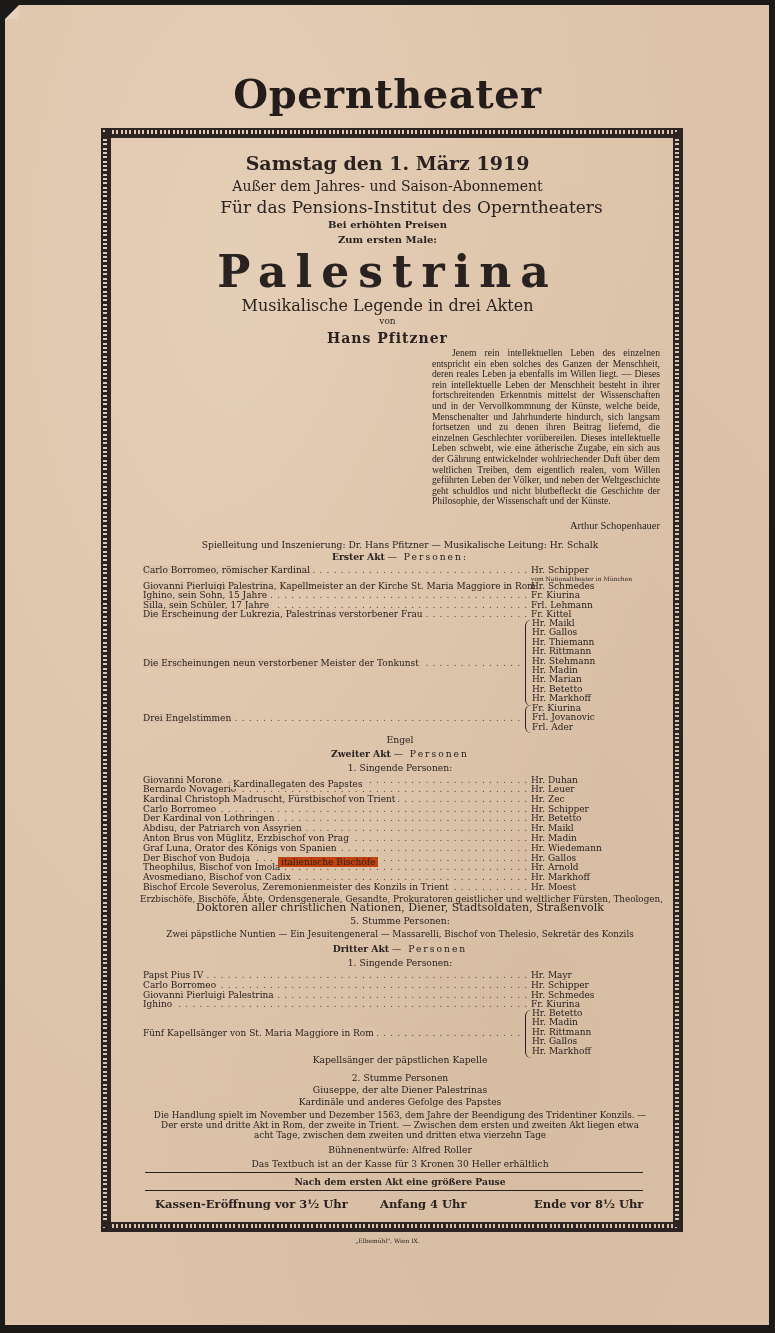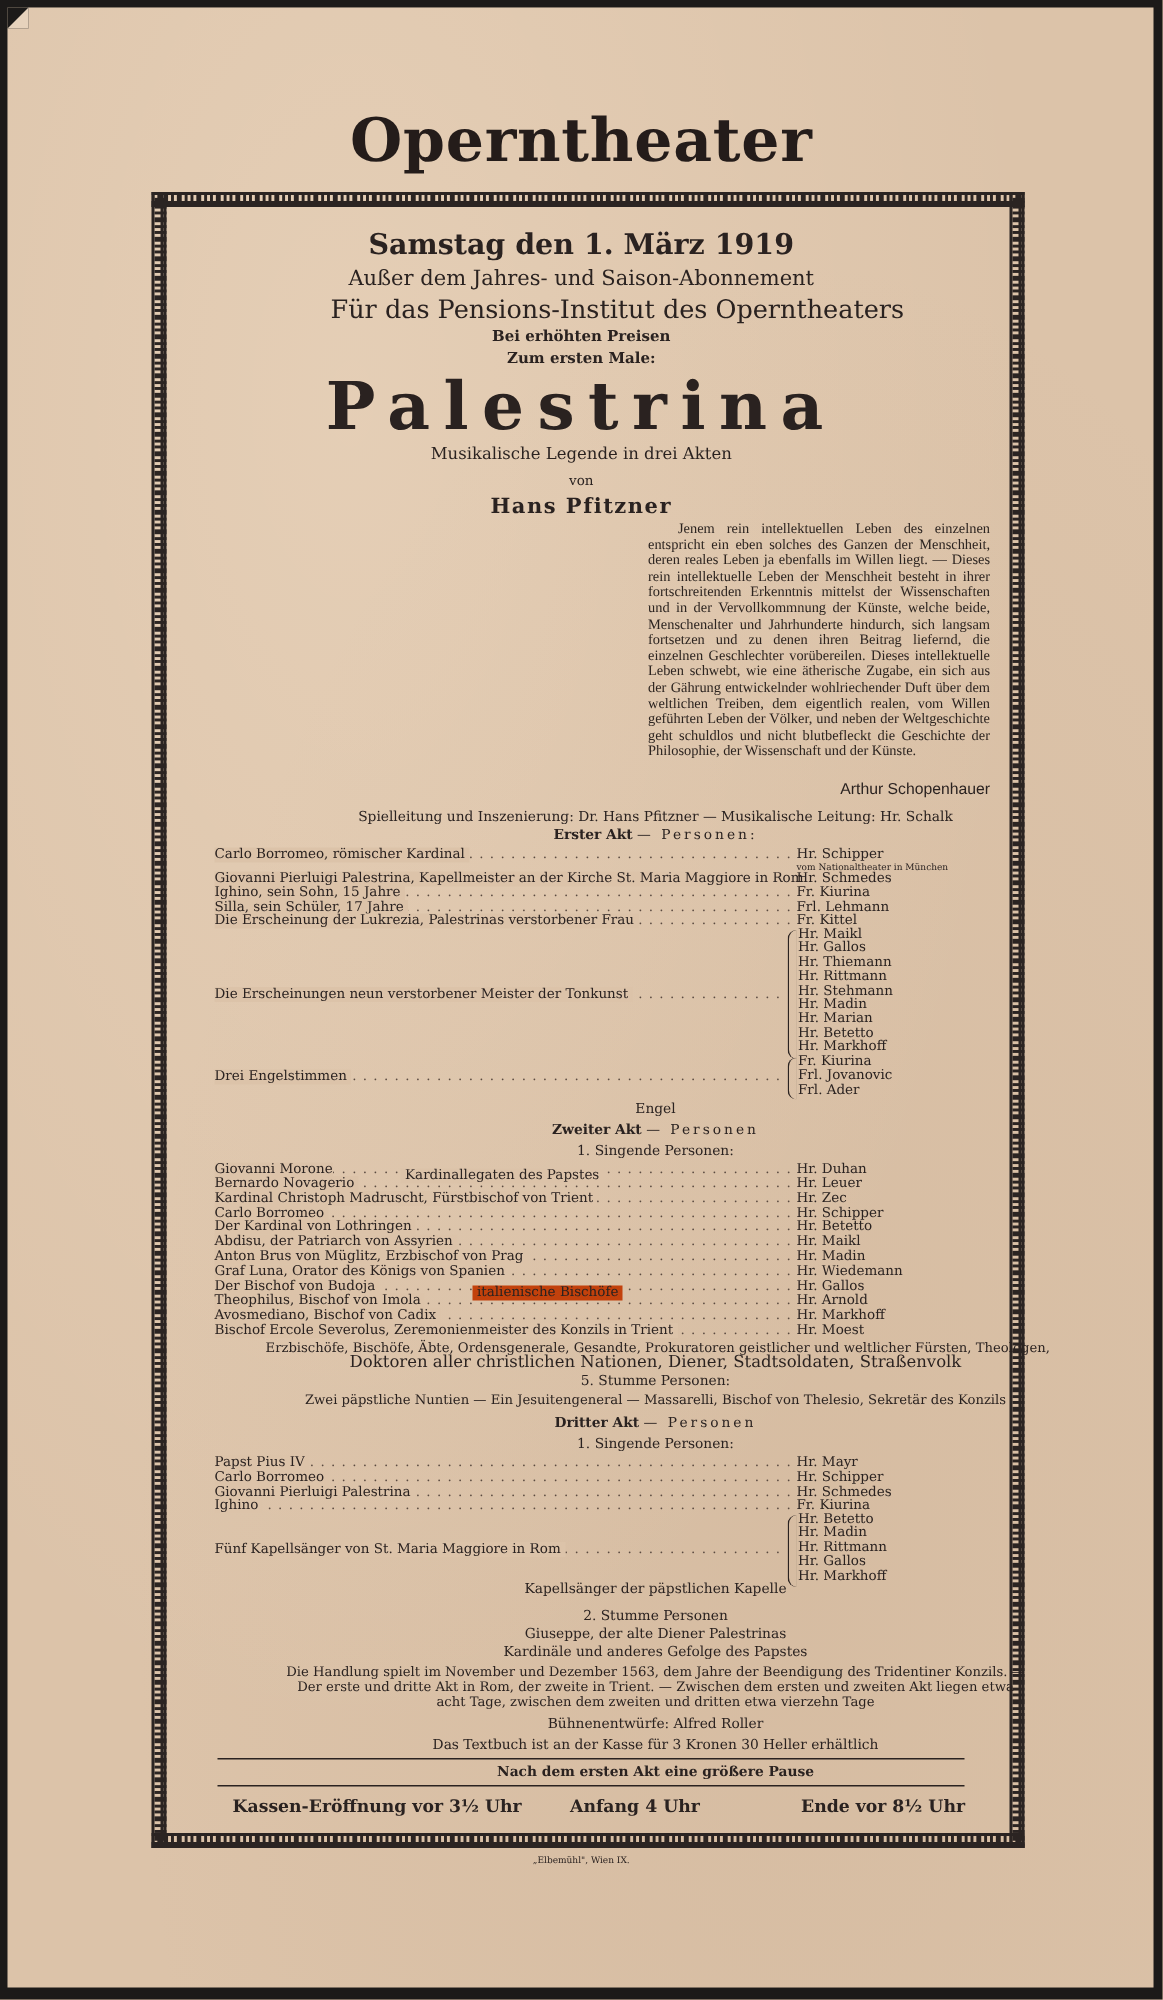--- a/index.html
+++ b/index.html
@@ -49,33 +49,33 @@
   .meander.right { right:0; }
 
   .c { position:absolute; left:0; width:775px; text-align:center; white-space:nowrap; }
   .date { top:152px; font-size:19px; font-weight:bold; }
   .sub1 { top:178px; font-size:14px; }
   .sub2 { top:197px; font-size:17px;padding-left:24px; }
   .small-bold { font-size:10px; font-weight:bold; }
   .pr1 { top:219px; }
   .pr2 { top:234px; }
   .title { top:246px; font-size:44px; font-weight:bold; letter-spacing:9px; }
-  .subtitle { top:296px; font-size:11px; }
+  .subtitle { top:296px; font-size:16px; }
   .von { top:316px; font-size:9px; }
   .composer { top:330px; font-size:14px; font-weight:bold; letter-spacing:1px; }
 
   .quote {
     position:absolute; left:432px; top:348px; width:228px;
     font-family:"Liberation Serif", serif; font-size:9.6px; line-height:10.6px;
     text-align:justify; text-indent:20px; color:#2c2420;
   }
   .quote-author { position:absolute; left:432px; top:520px; width:228px; text-align:right;
-    font-family:Liberation Sans, sans-serif; font-size:10.5px; }
-
-  .line { position:absolute; font-size:9.2px; line-height:10px; white-space:nowrap; color:#2a2220;margin-left:37px; }
+    font-family:Liberation Serif, serif; font-size:10.5px; }
+
+  .line { position:absolute; font-size:9.2px; line-height:10px; white-space:nowrap; color:#2a2220; }
   .cl { text-align:center; left:140px; width:520px; }
   .row { position:absolute; left:143px; width:515px; height:10px; font-size:9px; line-height:10px; white-space:nowrap; }
   .row .role { position:absolute; left:0; top:0; background:#dcc3a9; padding-right:3px; }
   .row .dots { position:absolute; left:0; right:130px; top:0; overflow:hidden; letter-spacing:4.2px; color:#5a4a40; }
   .row .actor { position:absolute; left:388px; top:0; }
   .note { position:absolute; left:531px; font-size:6px; white-space:nowrap; }
   .brace { position:absolute; border-left:1px solid #2a2220; border-radius:6px 0 0 6px; width:5px; }
   .group-actor { position:absolute; left:532px; font-size:9px; line-height:9.4px; white-space:nowrap; }
   .bold { font-weight:bold; }
   .spaced { letter-spacing:2px; }

